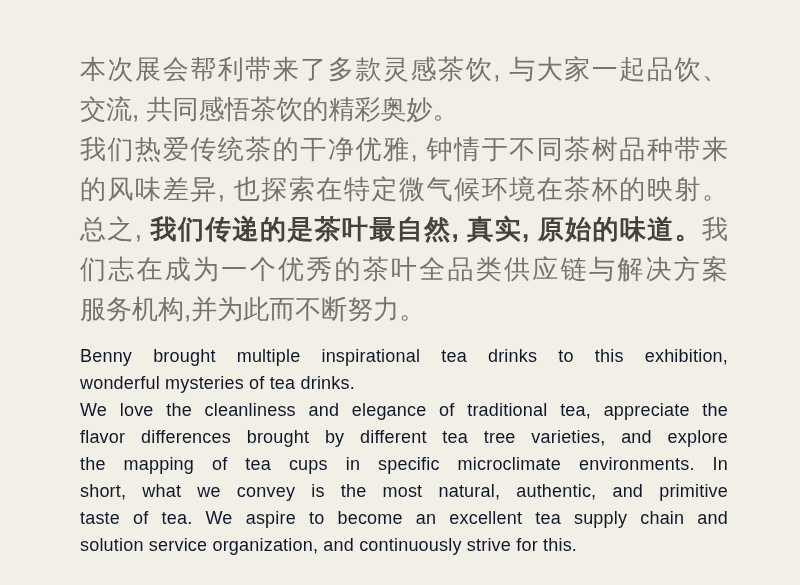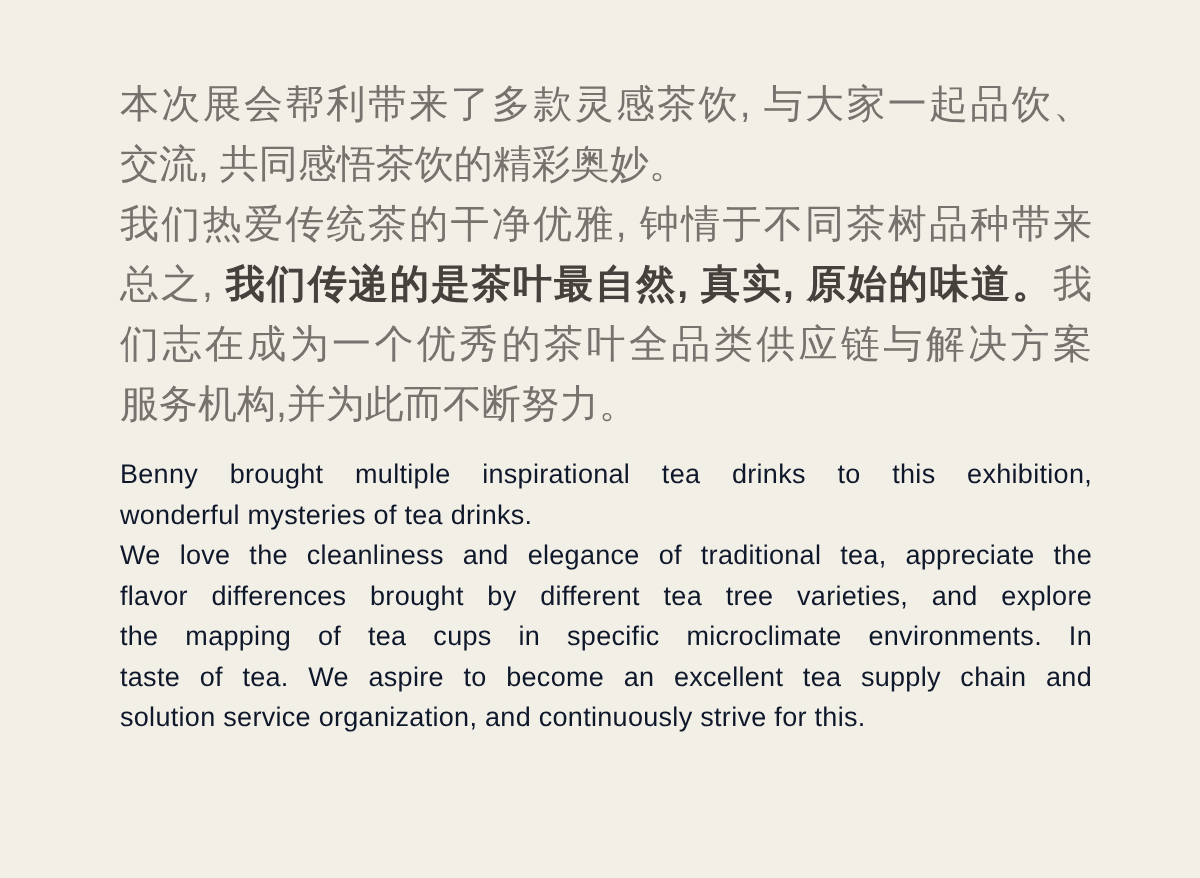--- a/index.html
+++ b/index.html
@@ -58,26 +58,28 @@
   }
 </style>
 </head>
 <body>
 
 <div class="content">
   <div class="cn-block">
       <div class="cn-line"><span class="cn-regular">本次展会帮利带来了多款灵感茶饮, 与大家一起品饮、</span></div>
       <div class="cn-line para-end"><span class="cn-regular">交流, 共同感悟茶饮的精彩奥妙。</span></div>
       <div class="cn-line"><span class="cn-regular">我们热爱传统茶的干净优雅, 钟情于不同茶树品种带来</span></div>
+      <div class="cn-line"><span class="cn-regular">的风味差异, 也探索在特定微气候环境在茶杯的映射。</span></div>
       <div class="cn-line"><span class="cn-regular">总之, </span><span class="cn-bold">我们传递的是茶叶最自然, 真实, 原始的味道。</span><span class="cn-regular">我</span></div>
       <div class="cn-line"><span class="cn-regular">们志在成为一个优秀的茶叶全品类供应链与解决方案</span></div>
       <div class="cn-line para-end"><span class="cn-regular">服务机构,并为此而不断努力。</span></div>
     </div>
   <div class="en-block">
       <div class="en-line">Benny brought multiple inspirational tea drinks to this exhibition,</div>
       <div class="en-line para-end">wonderful mysteries of tea drinks.</div>
       <div class="en-line">We love the cleanliness and elegance of traditional tea, appreciate the</div>
       <div class="en-line">flavor differences brought by different tea tree varieties, and explore</div>
       <div class="en-line">the mapping of tea cups in specific microclimate environments. In</div>
+      <div class="en-line">short, what we convey is the most natural, authentic, and primitive</div>
       <div class="en-line">taste of tea. We aspire to become an excellent tea supply chain and</div>
       <div class="en-line para-end">solution service organization, and continuously strive for this.</div>
     </div>
 </div>
 
 </body></html>

